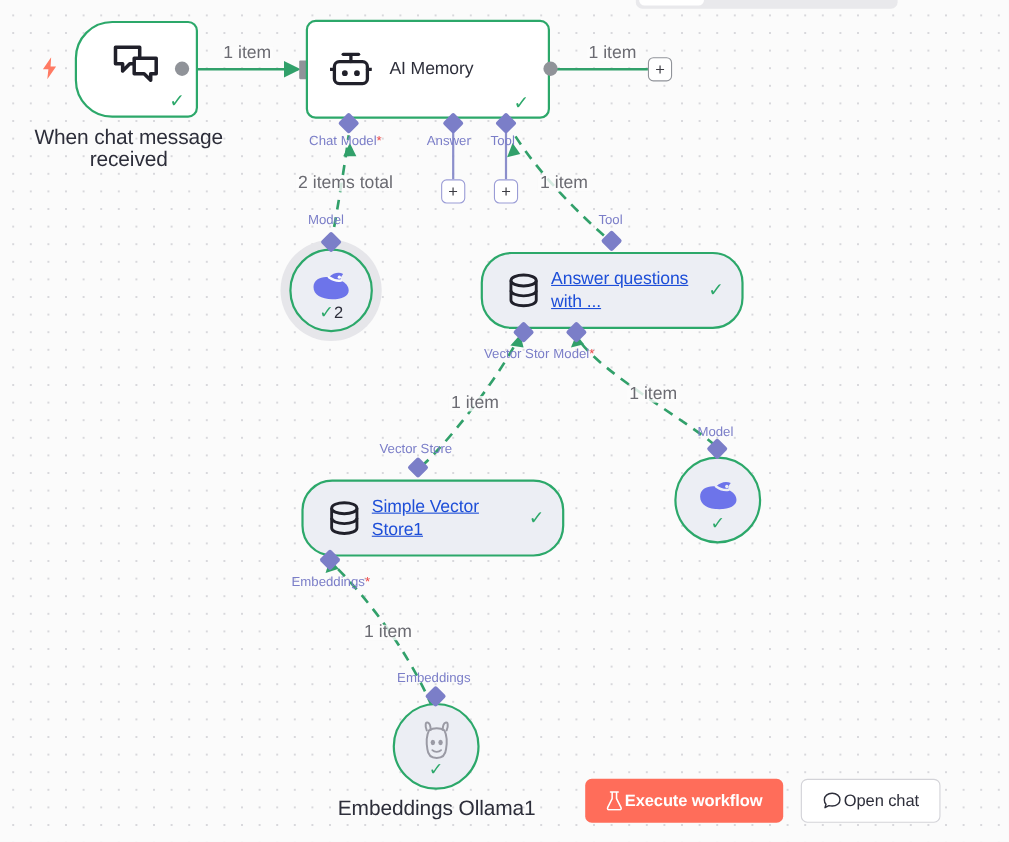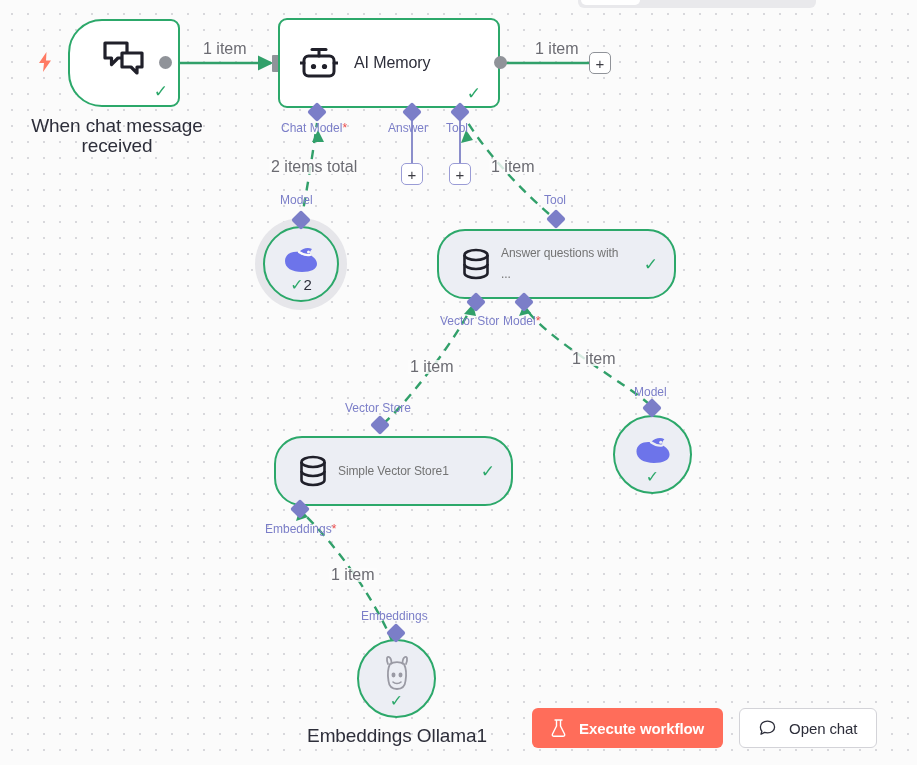--- a/index.html
+++ b/index.html
@@ -144,21 +144,21 @@
   .pill-node {
     position: absolute;
     background: #eceef4;
     border: 2px solid #2ca86a;
     border-radius: 28px;
     z-index: 4;
   }
   .pill-node .p-icon { position: absolute; left: 22px; top: 50%; transform: translateY(-50%); }
   .pill-node .p-title {
     position: absolute; left: 62px; top: 50%; transform: translateY(-50%);
-    font-size: 12px; color: #737373; line-height: 21px; letter-spacing: -0.1px;
+    font-size: 16px; color: #1d4ed8; line-height: 21px; letter-spacing: -0.1px; text-decoration: underline;
   }
   .pill-node .p-check {
     position: absolute; right: 16px; top: 50%; transform: translateY(-50%);
     color: #2ca86a; font-size: 17px; line-height: 17px;
   }
 
   
   .circ-node {
     position: absolute;
     border: 2px solid #2ca86a;
@@ -174,21 +174,21 @@
   }
   .circ-node .c-check .cnt { font-size: 15px; color: #2d2e3a; }
   .halo {
     position: absolute; border-radius: 50%;
     background: #e6e6ea; z-index: 3;
   }
 
   
   #btn-bar { position: absolute; left: 532px; top: 708px; display: flex; gap: 16px; z-index: 50; }
   .btn {
-    height: 40px; display: flex; align-items: center; gap: 13px;
+    height: 40px; display: flex; align-items: center; gap: 2px;
     padding: 0 19px; border-radius: 6px; font-size: 15px; font-weight: 600;
     letter-spacing: -0.1px;
   }
   #execute-btn { background: #ff6d5a; color: #ffffff; }
   #openchat-btn { background: #ffffff; color: #2d2e3a; border: 1px solid #d3d3d8; font-weight: 400; }
 </style>
 </head>
 <body>
 
 <div id="canvas">

